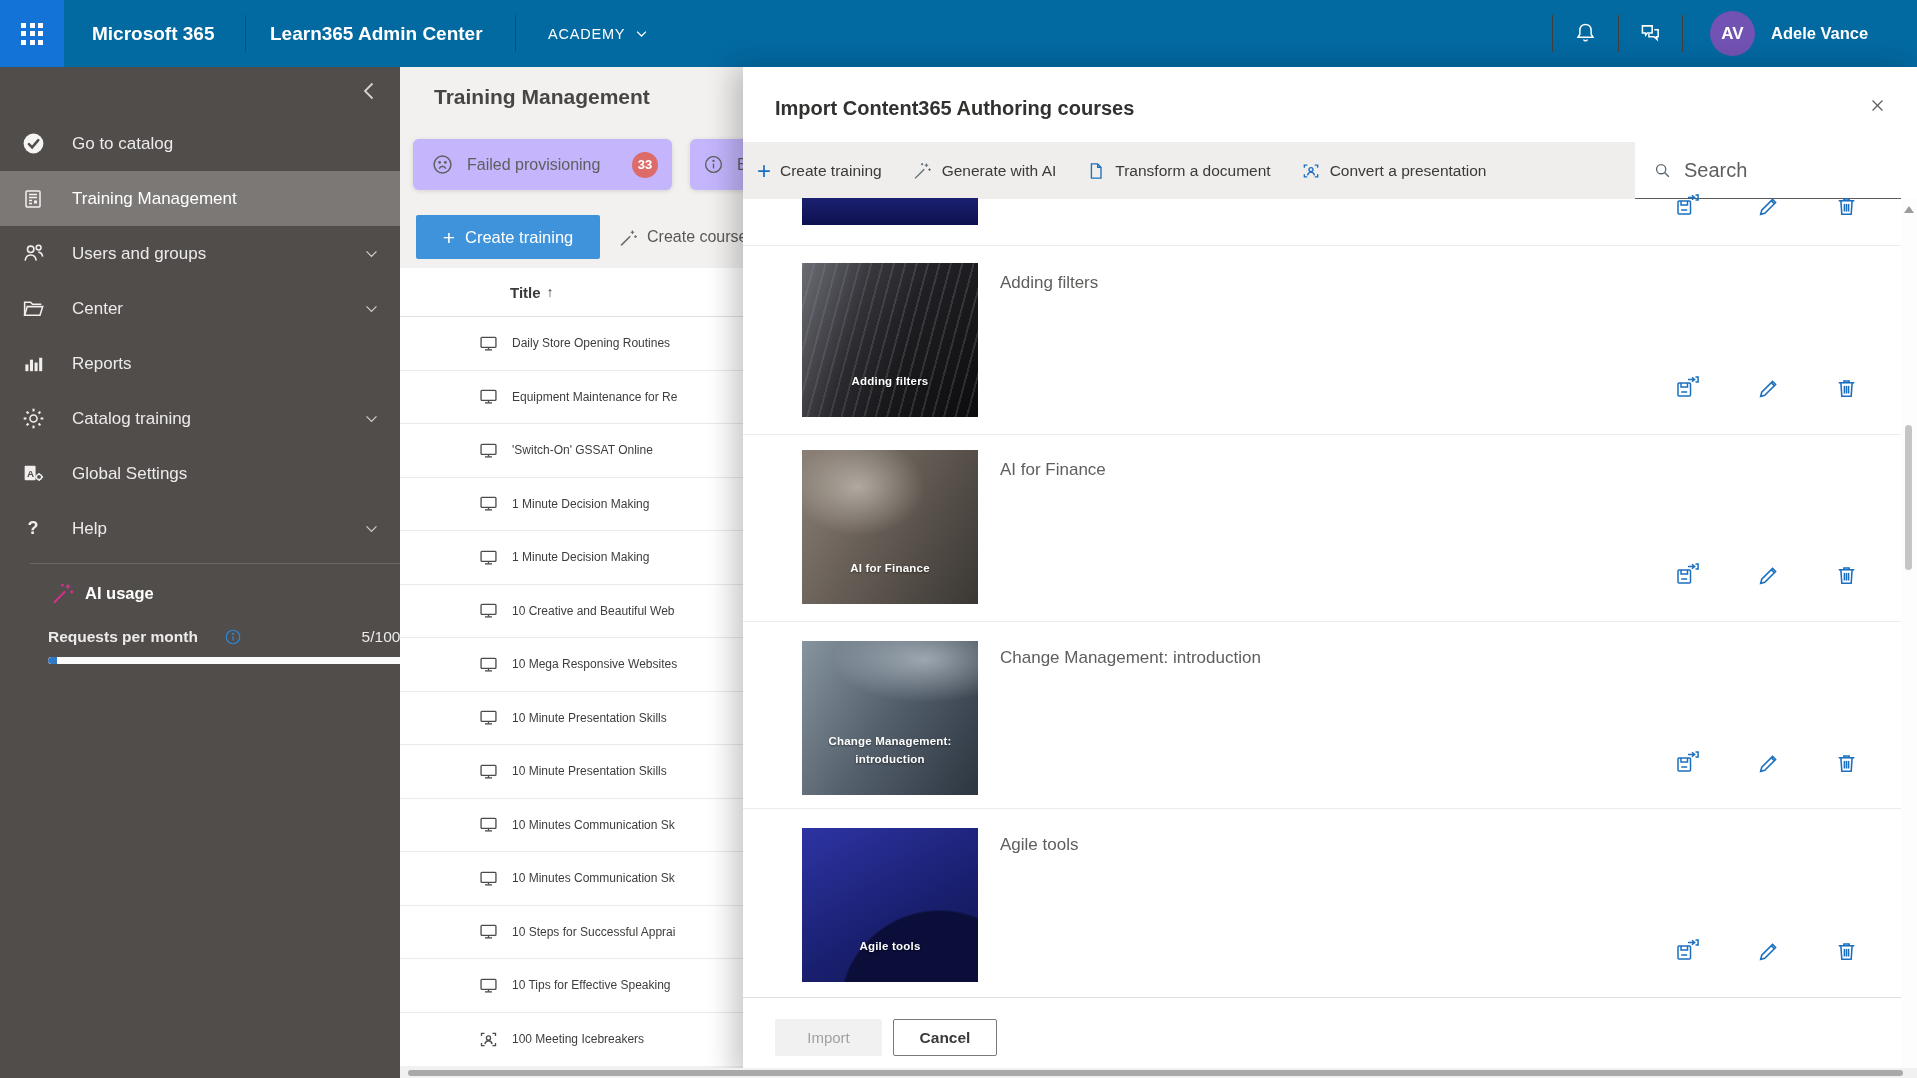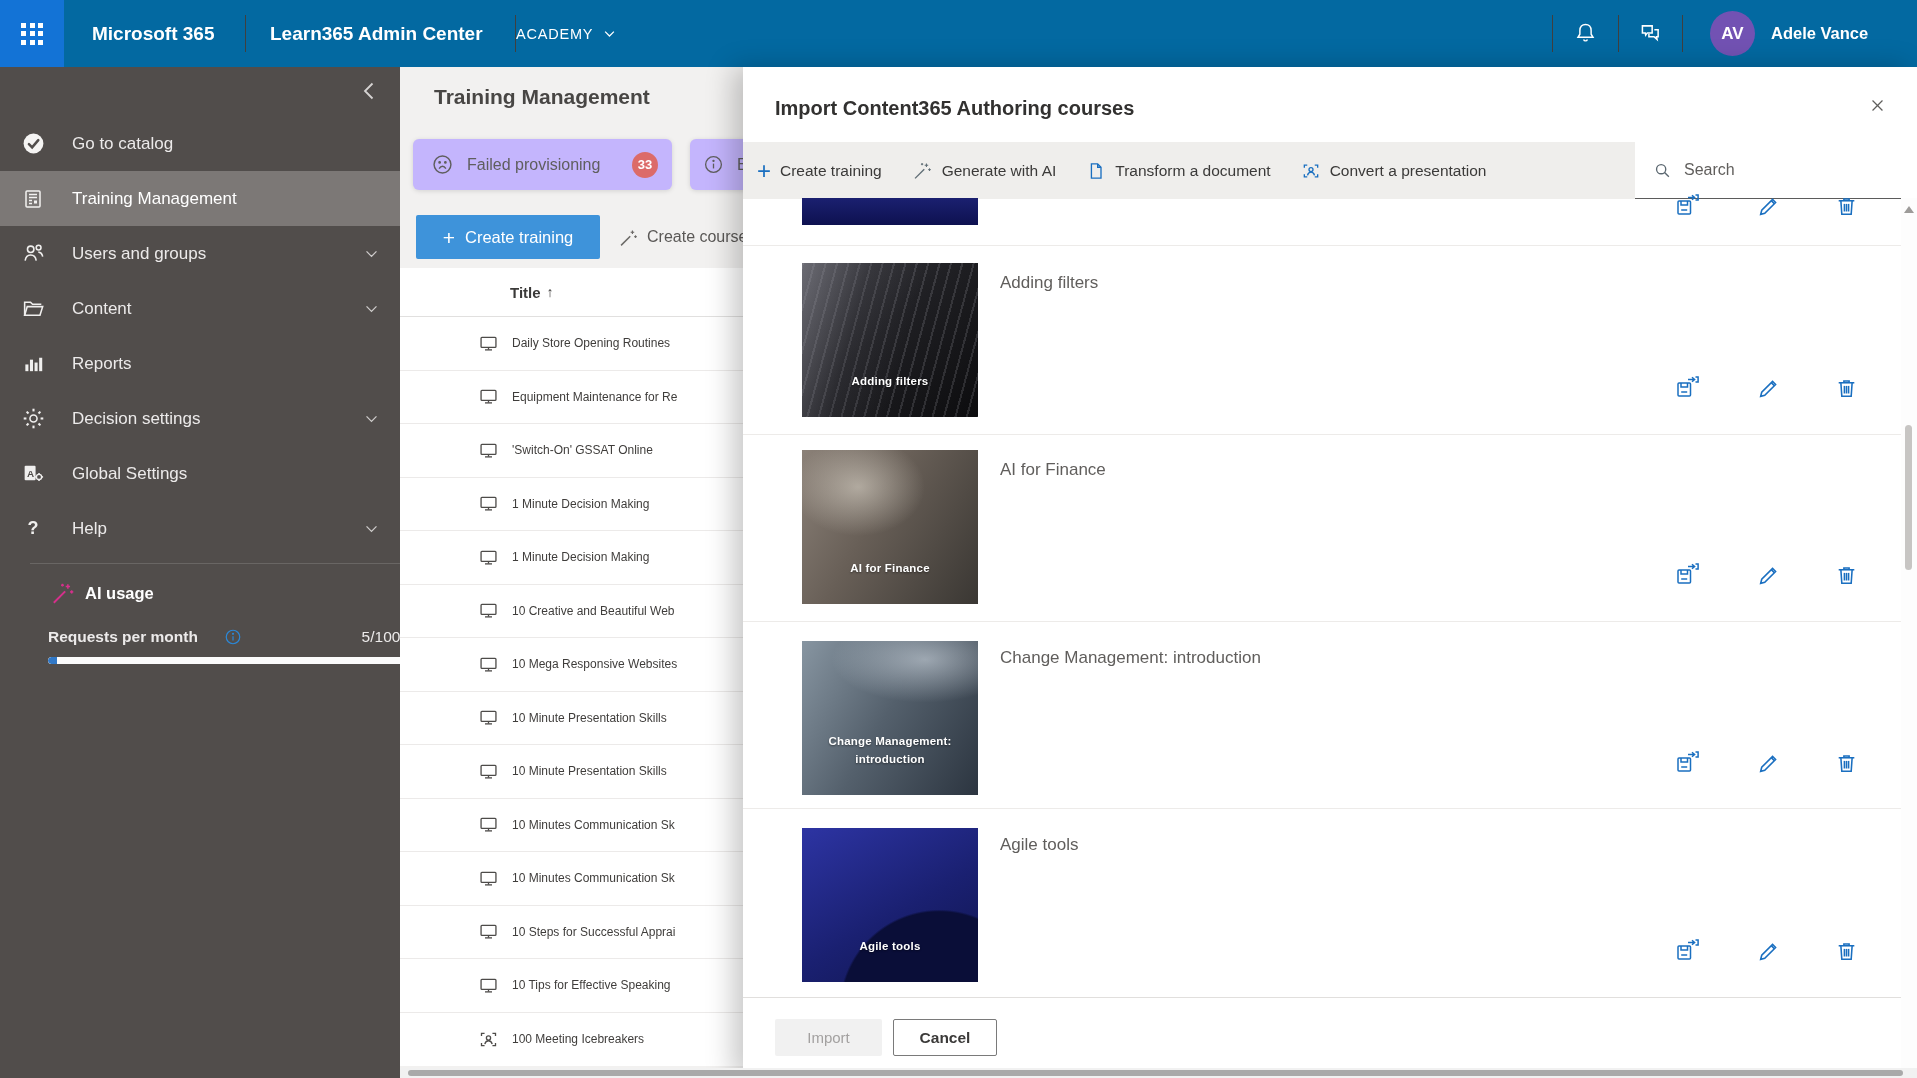--- a/index.html
+++ b/index.html
@@ -61,21 +61,21 @@
   .dialog{left:743px;top:67px;width:1174px;height:1011px;background:#fff;box-shadow:-10px 0 26px rgba(0,0,0,.22);}
   .dlg-title{position:absolute;left:32px;top:23px;font-size:20px;font-weight:600;color:#323130;margin-top:7px;}
   .dlg-close{position:absolute;left:1118px;top:22px;width:32px;height:32px;display:flex;align-items:center;justify-content:center;color:#5f5e5c;cursor:pointer;}
   .dlg-strip{position:absolute;left:0;top:75px;width:1174px;height:57px;}
   .dlg-toolbar{position:absolute;left:0;top:0;width:892px;height:57px;background:#efeeec;display:flex;align-items:center;gap:30px;padding-left:14px;}
   .tb-item{display:flex;align-items:center;gap:9px;font-size:15.5px;color:#3b3a39;cursor:pointer;white-space:nowrap;}
   .tb-item .blue{color:#1a6fc0;}
   .tb-item .gray{color:#5f6d75;}
   .plus-glyph{font-size:24px;font-weight:300;color:#1a6fc0;line-height:1;}
   .dlg-search{position:absolute;left:892px;top:0;width:282px;height:57px;background:#fff;border-bottom:1.5px solid #5b5b5b;display:flex;align-items:center;gap:10px;padding-left:18px;}
-  .dlg-search input{border:none;outline:none;font-size:16px;color:#4d7c0f;width:200px;background:transparent;}
+  .dlg-search input{border:none;outline:none;font-size:20px;color:#4d7c0f;width:200px;background:transparent;}
   .dlg-search input::placeholder{color:#605e5c;opacity:1;}
   .search-ic{color:#5b6770;}
   .sep{position:absolute;left:0;width:1174px;height:1px;background:#edebe9;}
   .thumb{position:absolute;left:59px;width:176px;height:154px;overflow:hidden;}
   .thumb-label{position:absolute;left:6px;right:6px;bottom:26px;color:#fff;font-weight:700;font-size:11.5px;line-height:1.55;text-align:center;letter-spacing:.2px;text-shadow:0 1px 2px rgba(0,0,0,.45);}
   .v-navy-partial{height:27px;background:linear-gradient(180deg,#1b2070,#0d1150);}
   .v-skyscraper{background:
     linear-gradient(105deg,rgba(150,150,160,.5) 0%,rgba(80,80,88,.22) 32%,transparent 58%),
     repeating-linear-gradient(105deg,rgba(205,205,215,.15) 0px,rgba(205,205,215,.15) 2px,transparent 2px,transparent 11px),
     linear-gradient(135deg,#404046 0%,#202024 45%,#0c0c0e 100%);}
@@ -115,21 +115,21 @@
           <span></span>
           <span></span>
           <span></span>
           <span></span>
       </div>
     </div>
     <div class="abs tb-text" style="left:92px;">Microsoft 365</div>
     <div class="abs tb-sep" style="left:245px;"></div>
     <div class="abs tb-text" style="left:270px;">Learn365 Admin Center</div>
     <div class="abs tb-sep" style="left:515px;"></div>
-    <div class="abs tenant" style="left:516px;top:0;">
+    <div class="abs tenant" style="left:548px;top:0;">
       <span>ACADEMY</span>
       <span>
         <svg width="15" height="15" viewBox="0 0 24 24">
             <polyline points="5,9 12,16 19,9" fill="none" stroke="#fff" stroke-width="2"></polyline>
           </svg>
       </span>
     </div>
     <div class="abs tb-sep" style="left:1552px;"></div>
     <div class="abs tb-iconbtn" style="left:1562px;">
       <span>
@@ -207,21 +207,21 @@
         </span>
       </div>
 
       <div class="nav-row">
         <span class="nav-ic">
           <svg width="25" height="25" viewBox="0 0 24 24" fill="none" stroke="#f0efee" stroke-width="1.5">
             <path d="M3.5 18.5V6h5.6l2 2h8.4"></path>
               <path d="M6 10.2h14.8l-2.6 8.3H3.5z"></path>
           </svg>
         </span>
-        <span class="nav-lb">Content</span>
+        <span class="nav-lb">Center</span>
         <span class="nav-ch">
           <svg width="17" height="17" viewBox="0 0 24 24">
               <polyline points="5,9 12,16 19,9" fill="none" stroke="#cfcdcc" stroke-width="1.8"></polyline>
             </svg>
         </span>
       </div>
 
       <div class="nav-row">
         <span class="nav-ic">
           <svg width="23" height="23" viewBox="0 0 24 24" fill="#f0efee">
@@ -243,21 +243,21 @@
                 <line x1="12" y1="18.8" x2="12" y2="21.4"></line>
               <line x1="2.6" y1="12" x2="5.2" y2="12"></line>
                 <line x1="18.8" y1="12" x2="21.4" y2="12"></line>
               <line x1="5.4" y1="5.4" x2="7.2" y2="7.2"></line>
                 <line x1="16.8" y1="16.8" x2="18.6" y2="18.6"></line>
               <line x1="5.4" y1="18.6" x2="7.2" y2="16.8"></line>
                 <line x1="16.8" y1="7.2" x2="18.6" y2="5.4"></line>
             </g>
           </svg>
         </span>
-        <span class="nav-lb">Decision settings</span>
+        <span class="nav-lb">Catalog training</span>
         <span class="nav-ch">
           <svg width="17" height="17" viewBox="0 0 24 24">
               <polyline points="5,9 12,16 19,9" fill="none" stroke="#cfcdcc" stroke-width="1.8"></polyline>
             </svg>
         </span>
       </div>
 
       <div class="nav-row">
         <span class="nav-ic">
           <svg width="25" height="25" viewBox="0 0 24 24">

